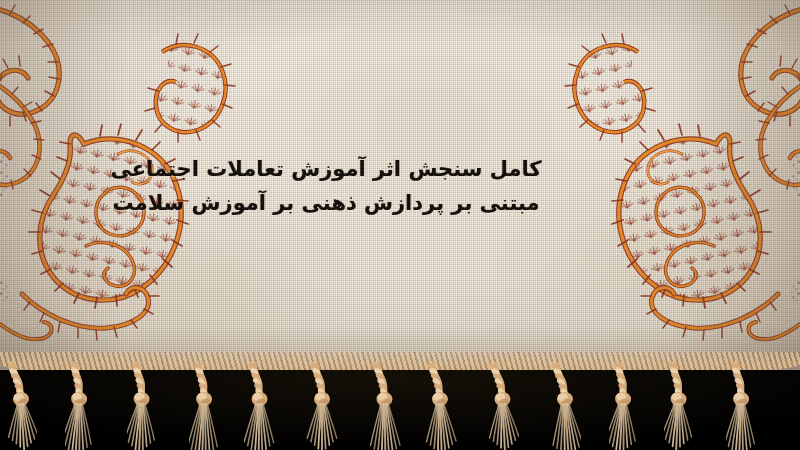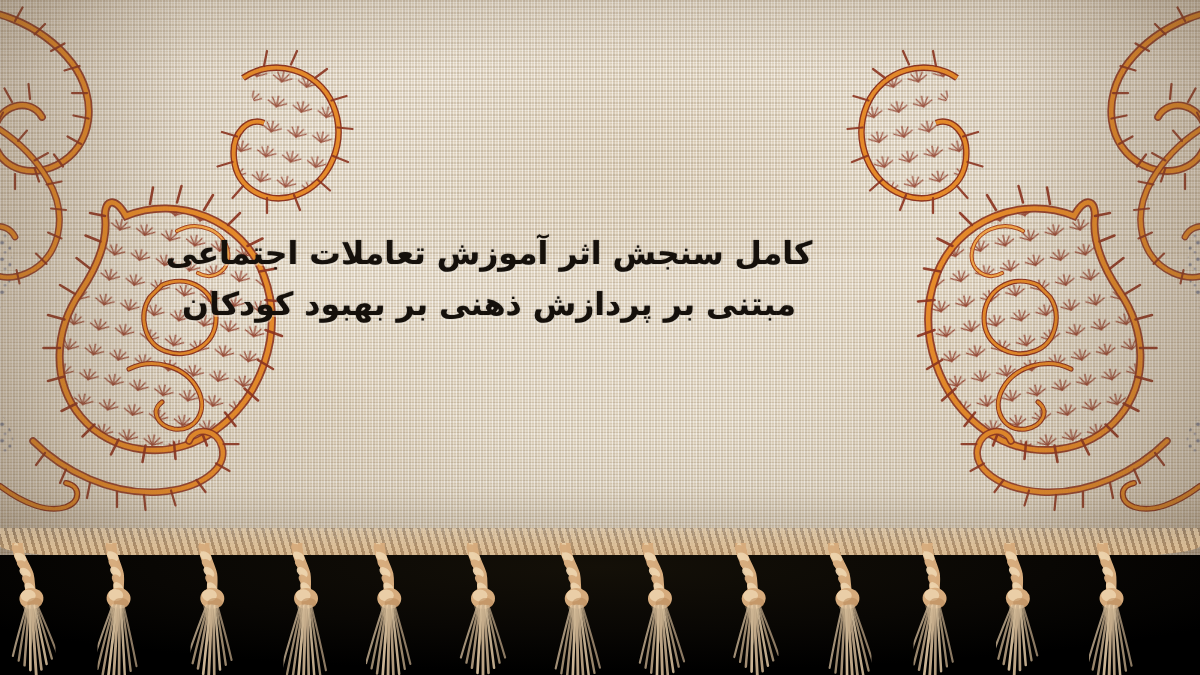--- a/index.html
+++ b/index.html
@@ -487,21 +487,21 @@
             <path d="M192 97 l-10 -3"></path>
         </g>
       </g>
     </svg>
   </div>
 
   <div class="fabric-shade"></div>
 
   <div class="title-block">
     <span class="title-line">کامل سنجش اثر آموزش تعاملات اجتماعی</span>
-    <span class="title-line">مبتنی بر پردازش ذهنی بر بهبود کودکان</span>
+    <span class="title-line">مبتنی بر پردازش ذهنی بر آموزش سلامت</span>
   </div>
 
   <div class="selvedge"></div>
 
   <div class="fringe-bg"></div>
 
   <div class="fringe-row">
       <div class="tassel" style="left: 3px;">
         <svg width="34" height="88" viewBox="0 0 34 88">
           <g transform="rotate(-3.6 17 6)">

